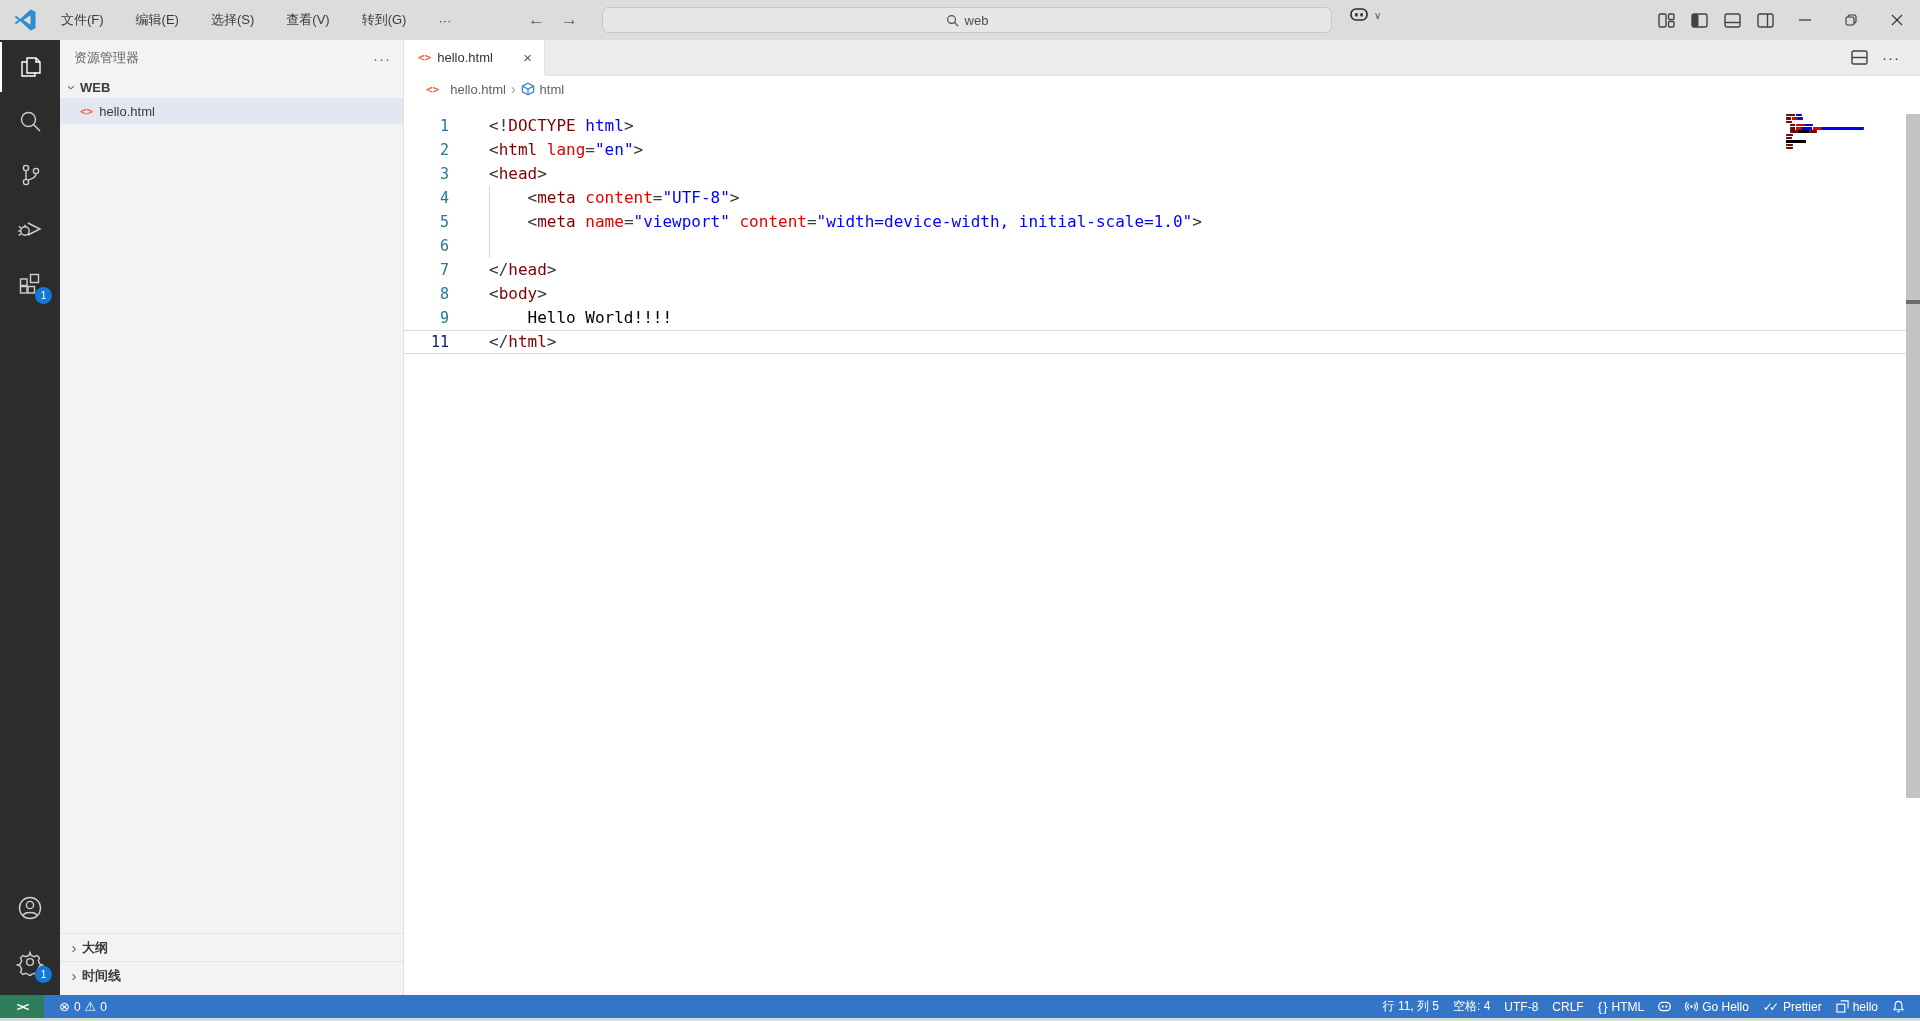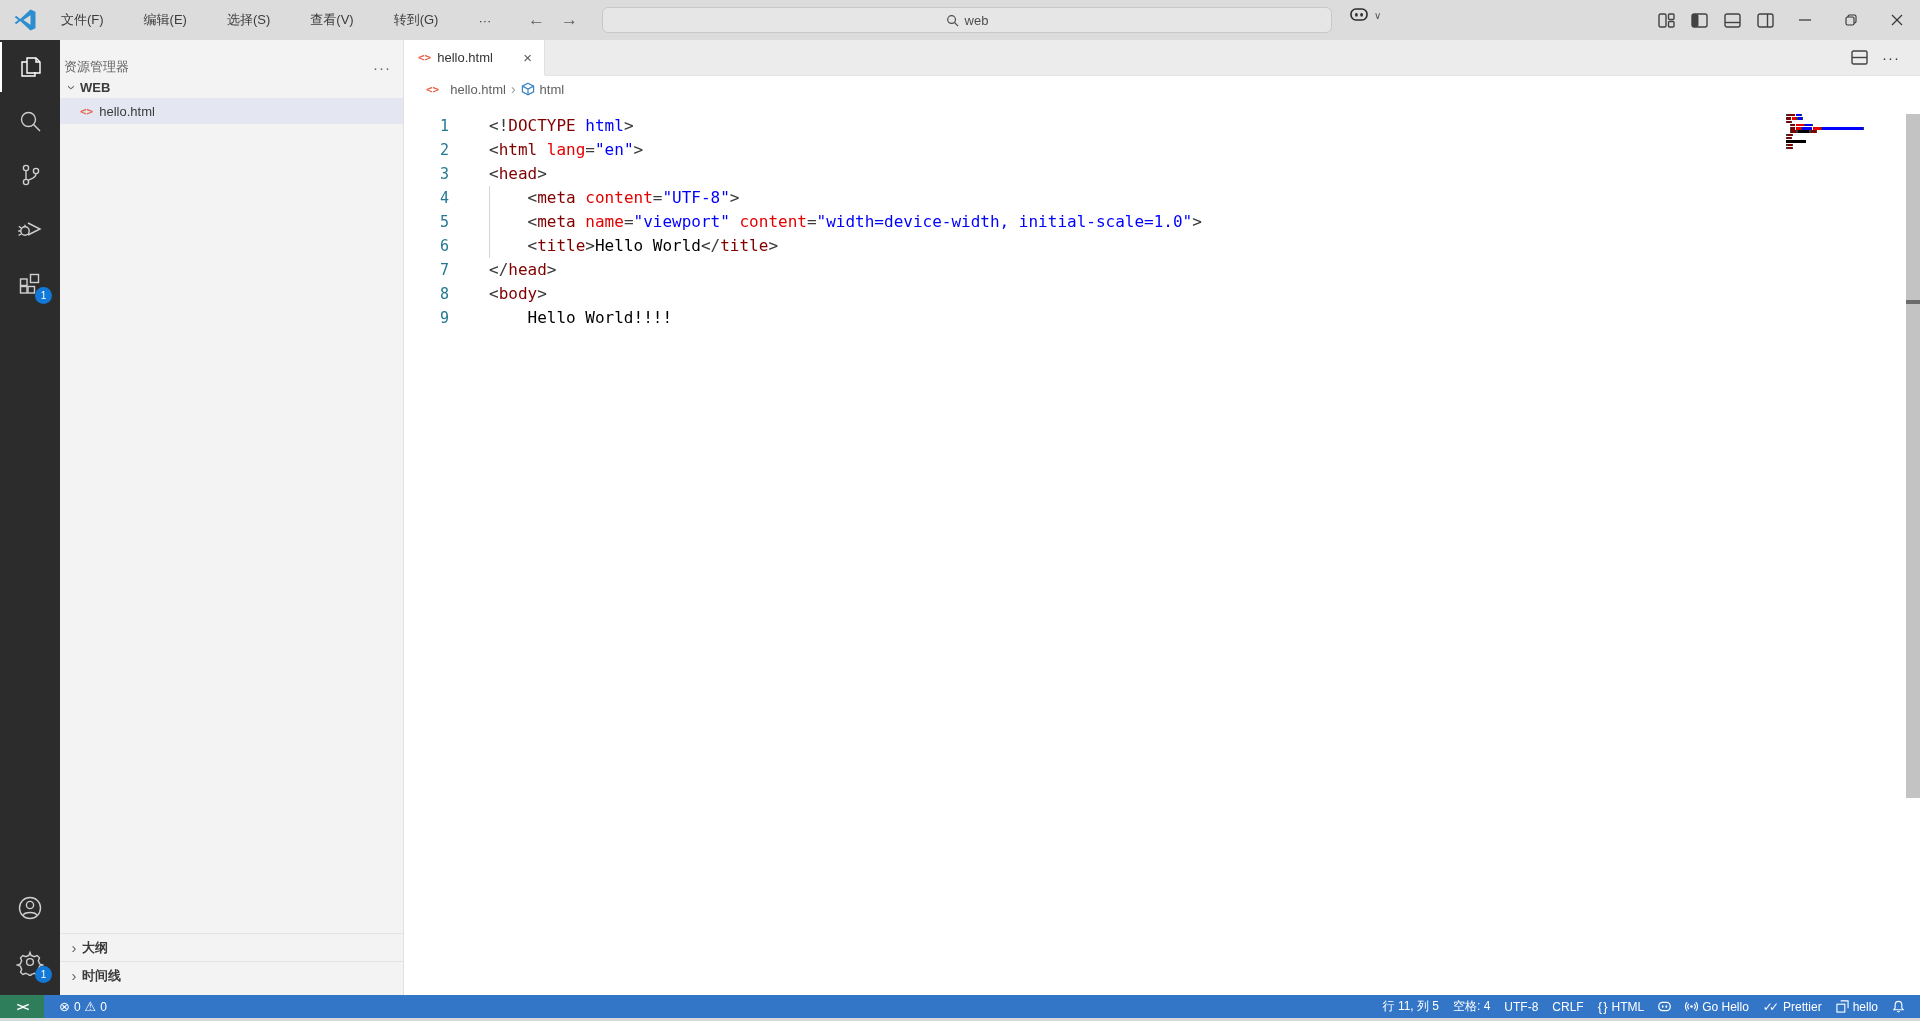--- a/index.html
+++ b/index.html
@@ -2,21 +2,21 @@
 <html><head>
 <meta charset="utf-8">
 <style>
   * { margin:0; padding:0; box-sizing:border-box; }
   html,body { width:1920px; height:1021px; overflow:hidden; font-family:"Liberation Sans","DejaVu Sans",sans-serif; }
   body { background:#ffffff; display:flex; flex-direction:column; }
 
   
   .titlebar { height:40px; background:#dcdcdc; display:flex; align-items:center; position:relative; flex:0 0 auto; }
   .vscode-logo { width:24px; height:24px; margin:0 14px 0 13px; }
-  .menubar { display:flex; align-items:center; gap:20px; }
+  .menubar { display:flex; align-items:center; gap:12px; }
   .menu-item { font-size:13px; color:#3b3b3b; padding:5px 10px; border-radius:5px; cursor:default; }
   .nav-arrows { position:absolute; left:528px; display:flex; gap:16px; color:#5f5f5f; font-size:17px; }
   .nav-arrows span { cursor:default; }
   .command-center { position:absolute; left:602px; top:7px; width:730px; height:26px; background:#e6e6e6;
      border:1px solid #c8c8c8; border-radius:6px; display:flex; align-items:center; justify-content:center;
      color:#4d4d4d; font-size:13px; gap:6px; }
   .cc-search-ic { width:13px; height:13px; }
   .copilot-box { position:absolute; left:1348px; top:6px; display:flex; align-items:center; gap:4px; color:#333; }
   .chev-down { font-size:10px; color:#555; }
   .tb-right { position:absolute; right:0; top:0; height:40px; display:flex; align-items:center; }
@@ -32,21 +32,21 @@
   .ab-item { height:50px; margin:2px 0; display:flex; align-items:center; justify-content:center; position:relative; cursor:pointer; }
   .ab-item svg { width:28px; height:28px; stroke:#cfcfcf; fill:none; stroke-width:1.4; }
   .ab-item.active svg { stroke:#ffffff; }
   .ab-item.active { border-left:2px solid #ffffff; }
   .ab-badge { position:absolute; right:8px; bottom:4px; min-width:17px; height:17px; border-radius:50%;
      background:#1279d8; color:#fff; font-size:10px; display:flex; align-items:center; justify-content:center; }
   .ab-spacer { flex:1; }
 
   
   .sidebar { width:344px; background:#f3f3f3; border-right:1px solid #e0e0e0; display:flex; flex-direction:column; flex:0 0 auto; }
-  .sb-header { height:36px; display:flex; align-items:flex-end; padding:0 12px 0 4px; color:#616161; font-size:13px; }
+  .sb-header { height:36px; display:flex; align-items:center; padding:0 12px 0 14px; color:#616161; font-size:13px; }
   .sb-header .dots { margin-left:auto; color:#616161; font-size:15px; letter-spacing:1px; cursor:pointer; }
   .sb-section { height:22px; display:flex; align-items:center; font-weight:bold; font-size:13px; color:#3b3b3b; padding-left:4px; cursor:pointer; }
   .tw-chev { display:inline-block; color:#646464; font-size:15px; font-weight:normal; transform:rotate(90deg); width:16px; text-align:center; }
   .file-row { height:26px; display:flex; align-items:center; padding-left:20px; font-size:13px; color:#3b3b3b; cursor:pointer; }
   .file-row.selected { background:#e4e6f1; }
   .html-ic { color:#e8634a; font-family:"DejaVu Sans Mono",monospace; font-weight:bold; font-size:11px; margin-right:6px; }
   .sb-bottom { margin-top:auto; }
   .pane-row { height:28px; display:flex; align-items:center; border-top:1px solid #e3e3e3; font-size:13px; font-weight:bold; color:#3b3b3b; padding-left:6px; cursor:pointer; }
   .pane-row .tw-chev { transform:none; }
   .sb-gap { height:6px; }
@@ -275,24 +275,25 @@
       </svg>
       <span>html</span>
     </div>
     <div class="editor-content">
       <div id="code-lines">
           <div class="code-row"><span class="ln">1</span><span class="code"><span class="tk-p">&lt;!</span><span class="tk-t">DOCTYPE</span><span class="tk-x"> </span><span class="tk-v">html</span><span class="tk-p">&gt;</span></span></div>
           <div class="code-row"><span class="ln">2</span><span class="code"><span class="tk-p">&lt;</span><span class="tk-t">html</span><span class="tk-x"> </span><span class="tk-a">lang</span><span class="tk-p">=</span><span class="tk-v">"en"</span><span class="tk-p">&gt;</span></span></div>
           <div class="code-row"><span class="ln">3</span><span class="code"><span class="tk-p">&lt;</span><span class="tk-t">head</span><span class="tk-p">&gt;</span></span></div>
           <div class="code-row"><span class="ln">4</span><div class="guide"></div><span class="code"><span class="tk-x">    </span><span class="tk-p">&lt;</span><span class="tk-t">meta</span><span class="tk-x"> </span><span class="tk-a">content</span><span class="tk-p">=</span><span class="tk-v">"UTF-8"</span><span class="tk-p">&gt;</span></span></div>
           <div class="code-row"><span class="ln">5</span><div class="guide"></div><span class="code"><span class="tk-x">    </span><span class="tk-p">&lt;</span><span class="tk-t">meta</span><span class="tk-x"> </span><span class="tk-a">name</span><span class="tk-p">=</span><span class="tk-v">"viewport"</span><span class="tk-x"> </span><span class="tk-a">content</span><span class="tk-p">=</span><span class="tk-v">"width=device-width, initial-scale=1.0"</span><span class="tk-p">&gt;</span></span></div>
-          <div class="code-row"><span class="ln">6</span><div class="guide"></div><span class="code"><span class="tk-x">    </span><span class="tk-p">&lt;</span><span class="tk-t">title</span><span class="tk-p">&gt;</span><span class="tk-x">Hello World</span><span class="tk-p">&lt;/</span><span class="tk-t">title</span><span class="tk-p">&gt;</span></span></div>
+          <div class="code-row"><span class="ln">6</span><div class="guide"></div></div>
           <div class="code-row"><span class="ln">7</span><span class="code"><span class="tk-p">&lt;/</span><span class="tk-t">head</span><span class="tk-p">&gt;</span></span></div>
           <div class="code-row"><span class="ln">8</span><span class="code"><span class="tk-p">&lt;</span><span class="tk-t">body</span><span class="tk-p">&gt;</span></span></div>
           <div class="code-row"><span class="ln">9</span><span class="code"><span class="tk-x">    Hello World!!!!</span></span></div>
+          <div class="code-row current"><span class="ln">11</span><span class="code"><span class="tk-p">&lt;/</span><span class="tk-t">html</span><span class="tk-p">&gt;</span></span></div>
         </div>
       <div class="minimap" id="minimap">
           <div class="mm-row">
             <span style="width: 2.1px; background: rgb(59, 59, 59);"></span>
             <span style="width: 7.35px; background: rgb(128, 0, 0);"></span>
             <span style="width: 1.05px; background: transparent;"></span>
             <span style="width: 4.2px; background: rgb(0, 0, 255);"></span>
             <span style="width: 1.05px; background: rgb(59, 59, 59);"></span>
           </div>
           <div class="mm-row">

